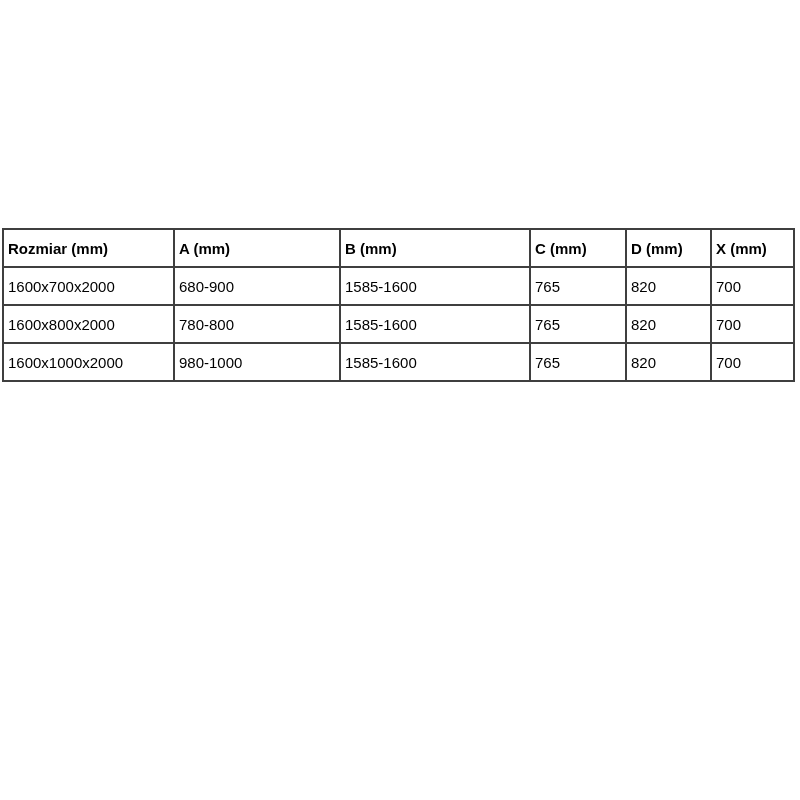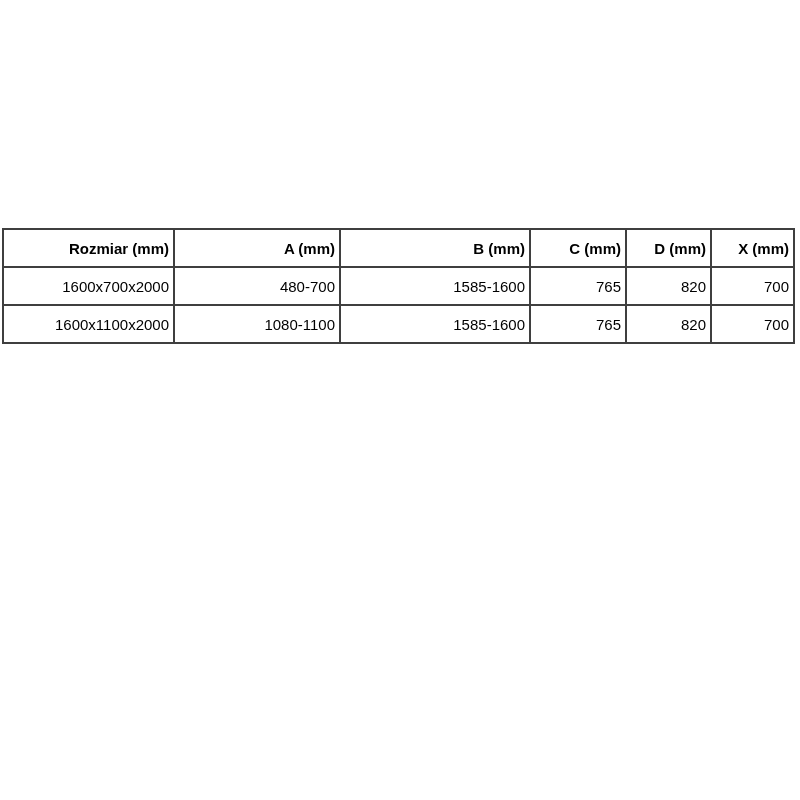--- a/index.html
+++ b/index.html
@@ -25,21 +25,21 @@
     top: 228px;
     border-collapse: collapse;
     table-layout: fixed;
     background: #ffffff;
   }
   .spec-table th,
   .spec-table td {
     border: 2px solid #3f3f3f;
     height: 36px;
     padding: 0 4px;
-    text-align: right;
+    text-align: left;
     vertical-align: middle;
     font-size: 15px;
     color: #000000;
     white-space: nowrap;
     overflow: hidden;
   }
   .spec-table th {
     font-weight: bold;
   }
 </style>
@@ -62,29 +62,37 @@
         <th>A (mm)</th>
         <th>B (mm)</th>
         <th>C (mm)</th>
         <th>D (mm)</th>
         <th>X (mm)</th>
       </tr>
     </thead>
     <tbody>
       <tr>
         <td>1600x700x2000</td>
-        <td>480-700</td>
+        <td>680-900</td>
         <td>1585-1600</td>
         <td>765</td>
         <td>820</td>
         <td>700</td>
       </tr>
       <tr>
-        <td>1600x1100x2000</td>
-        <td>1080-1100</td>
+        <td>1600x800x2000</td>
+        <td>780-800</td>
+        <td>1585-1600</td>
+        <td>765</td>
+        <td>820</td>
+        <td>700</td>
+      </tr>
+      <tr>
+        <td>1600x1000x2000</td>
+        <td>980-1000</td>
         <td>1585-1600</td>
         <td>765</td>
         <td>820</td>
         <td>700</td>
       </tr>
     </tbody>
   </table>
 </div>
 
 </body></html>

